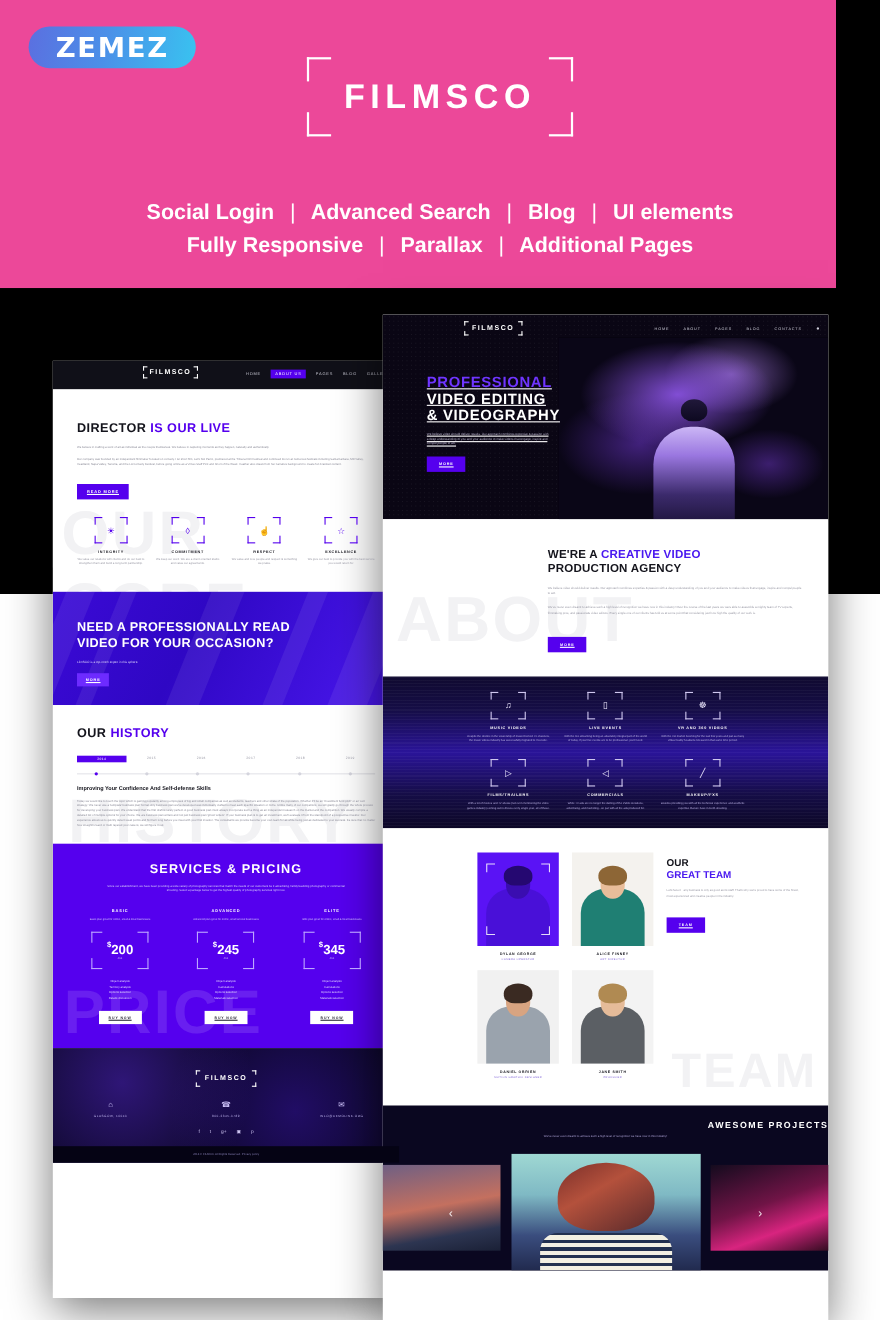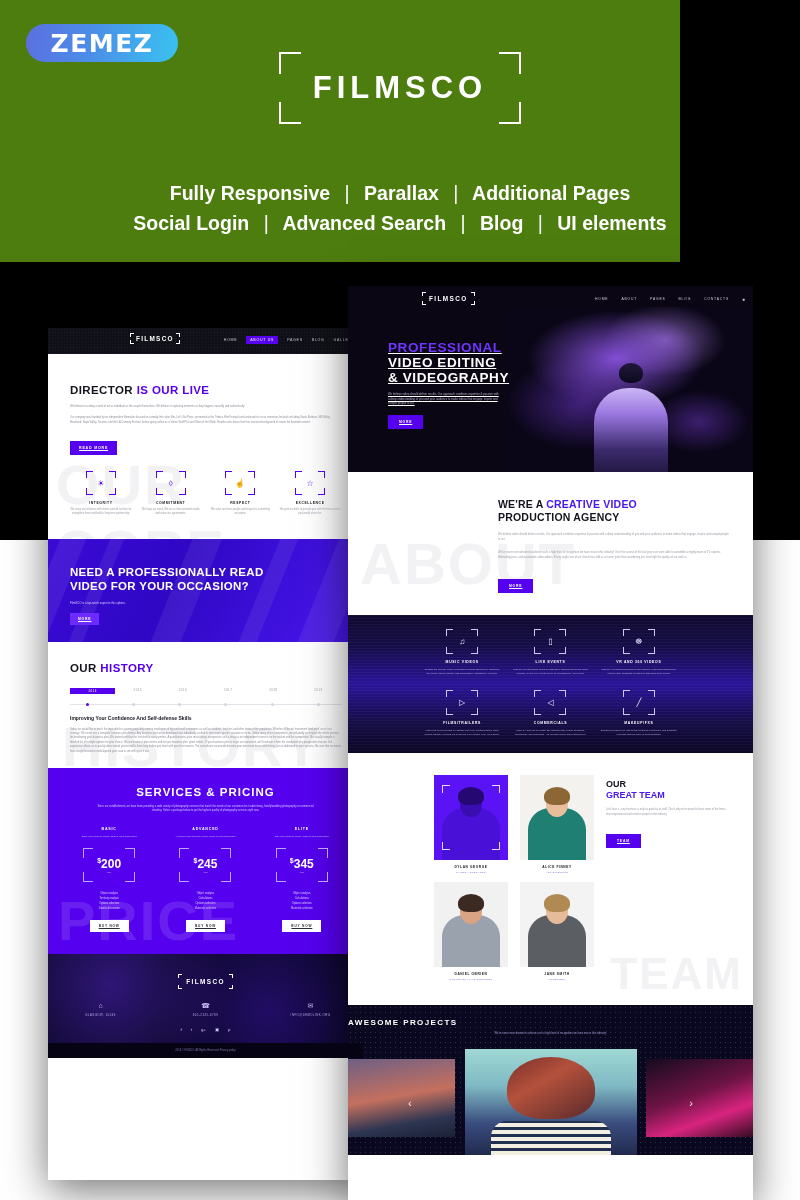--- a/index.html
+++ b/index.html
@@ -3,21 +3,21 @@
 <meta charset="utf-8">
 <style>
   * { box-sizing: border-box; margin:0; padding:0; }
   html,body { background:#000; }
   body {
     width:800px; height:1200px; position:relative; overflow:hidden;
     font-family:"Liberation Sans", sans-serif; color:#fff;
   }
 
   
-  .header { position:absolute; top:0; left:0; width:680px; height:262px; background:#4d7c0f; }
+  .header { position:absolute; top:0; left:0; width:760px; height:262px; background:#ec4899; }
 
   .zemez-badge {
     position:absolute; left:26px; top:24px; width:152px; height:38px;
     border-radius:19px;
     background:linear-gradient(100deg,#5b6fe0 0%,#4b8fe8 45%,#39c3f0 100%);
     display:flex; align-items:center; justify-content:center;
   }
   .zemez-badge span {
     font-size:25px; font-weight:bold; letter-spacing:1.5px; color:#fff;
     font-family:"DejaVu Sans", sans-serif;
@@ -271,21 +271,21 @@
   .tm-role { font-size:2.4px; letter-spacing:.4px; color:#7b5fd6; text-align:center; margin-top:2px; }
   .team-txt { flex:1; padding-top:4px; }
   .team-txt .h1x { font-size:9px; font-weight:bold; color:#14141c; line-height:11px; }
   .team-txt .h2x { font-size:9px; font-weight:bold; color:#4a19f0; line-height:11px; }
   .team-txt .p { font-size:2.6px; line-height:4.4px; color:#9a9aa6; margin-top:7px; }
 
   .pr-proj { position:relative; background:#0a0720; padding:13px 0 0; overflow:hidden; height:150px; }
   .pr-proj .stars { position:absolute; inset:0;
     background-image:radial-gradient(rgba(255,255,255,.16) 0.5px, transparent 0.5px);
     background-size:5px 5px; }
-  .pr-proj .ttl { text-align:left; font-size:8px; font-weight:bold; letter-spacing:1.4px; color:#fff; position:relative; z-index:3;}
+  .pr-proj .ttl { text-align:right; font-size:8px; font-weight:bold; letter-spacing:1.4px; color:#fff; position:relative; z-index:3;}
   .pr-proj .sub { text-align:center; font-size:2.6px; color:#a99fd0; margin-top:5px; position:relative; z-index:3;}
   .slider { position:absolute; left:0; top:44px; width:100%; height:106px; z-index:3; }
   .sl-side { position:absolute; top:10px; width:112px; height:78px; overflow:hidden; }
   .sl-side.l { left:-5px; background:linear-gradient(170deg,#6d5f84 0%,#c4705f 48%,#2d3551 78%,#1a2036 100%); }
   .sl-side.r { right:-5px; background:linear-gradient(160deg,#140b1e 0%,#701446 45%,#d8247f 70%,#2a0b1c 100%); }
   .sl-main {
     position:absolute; left:50%; transform:translateX(-50%); top:0; width:172px; height:106px;
     background:linear-gradient(180deg,#9fd8d3 0%,#7fb9c4 35%,#3a4d7e 70%,#212a4e 100%);
     overflow:hidden;
   }
@@ -312,34 +312,34 @@
       <span class="bk tr"></span>
       <span class="bk bl"></span>
       <span class="bk br"></span>
       <div class="brand-name">FILMSCO</div>
     </div>
   </div>
 
 
   <div class="features">
     <div class="frow">
-      <span>Fully Responsive</span>
-      <span class="sep">|</span>
-      <span>Parallax</span>
-      <span class="sep">|</span>
-      <span>Additional Pages</span>
-    </div>
-    <div class="frow">
       <span>Social Login</span>
       <span class="sep">|</span>
       <span>Advanced Search</span>
       <span class="sep">|</span>
       <span>Blog</span>
       <span class="sep">|</span>
       <span>UI elements</span>
+    </div>
+    <div class="frow">
+      <span>Fully Responsive</span>
+      <span class="sep">|</span>
+      <span>Parallax</span>
+      <span class="sep">|</span>
+      <span>Additional Pages</span>
     </div>
   </div>
 </div>
 
 <div class="stage">
   <div class="band-white"></div>
 
   <div class="panel-left">
 
     <div class="pl-nav">

